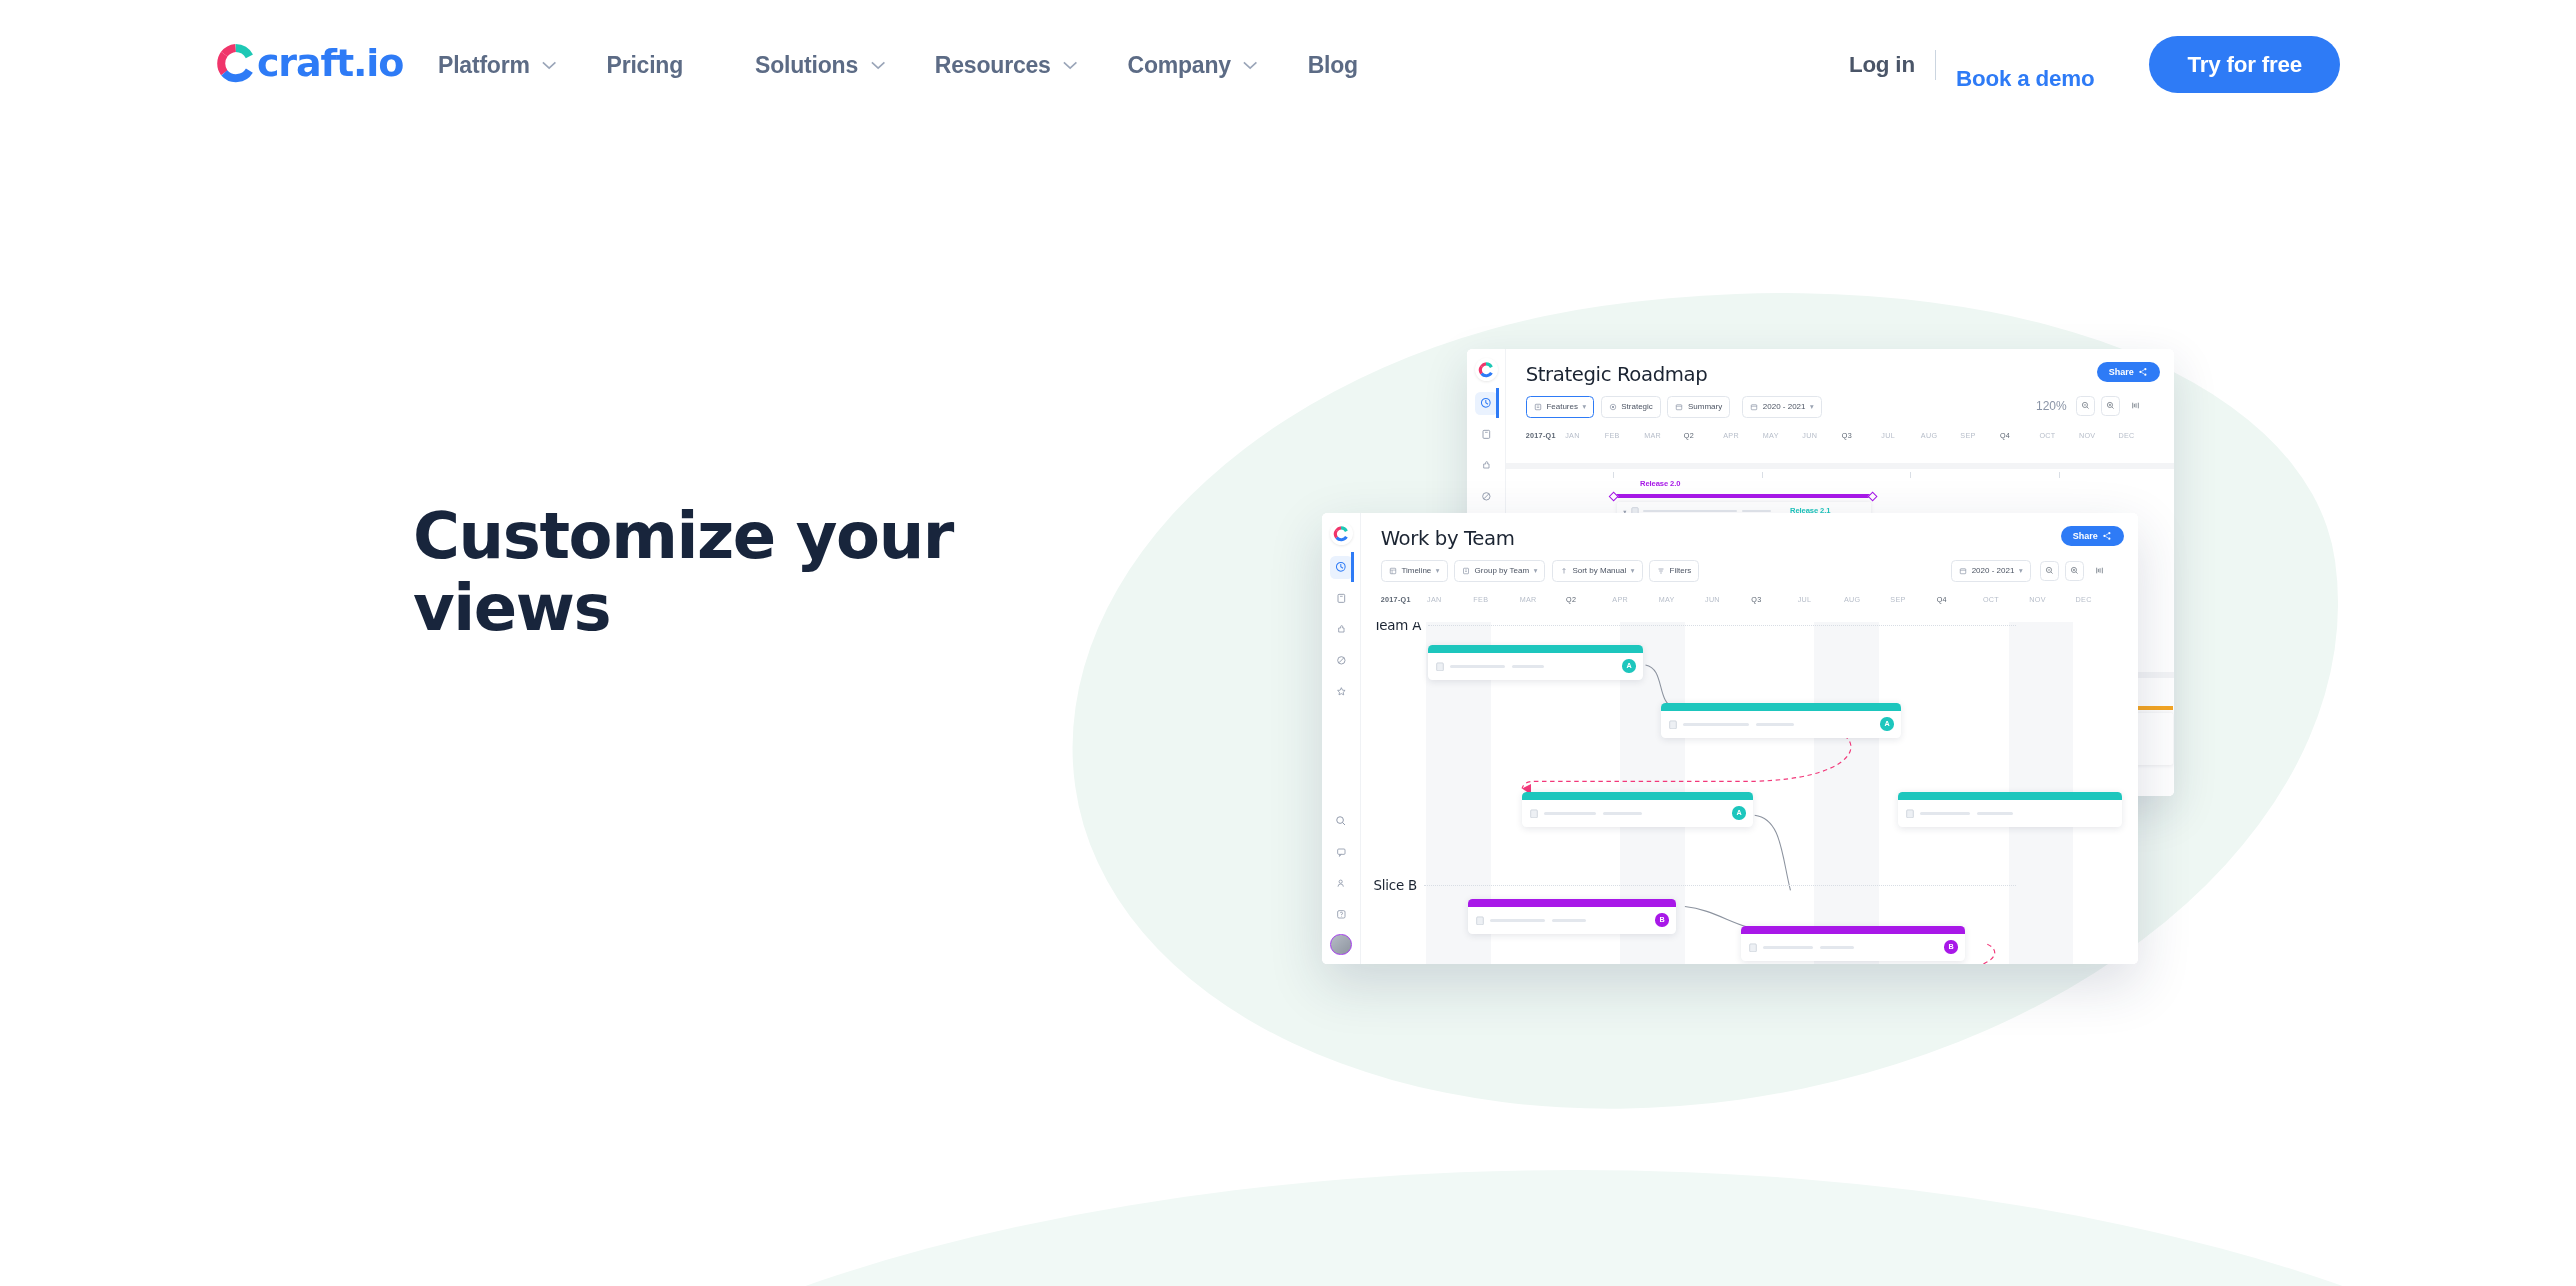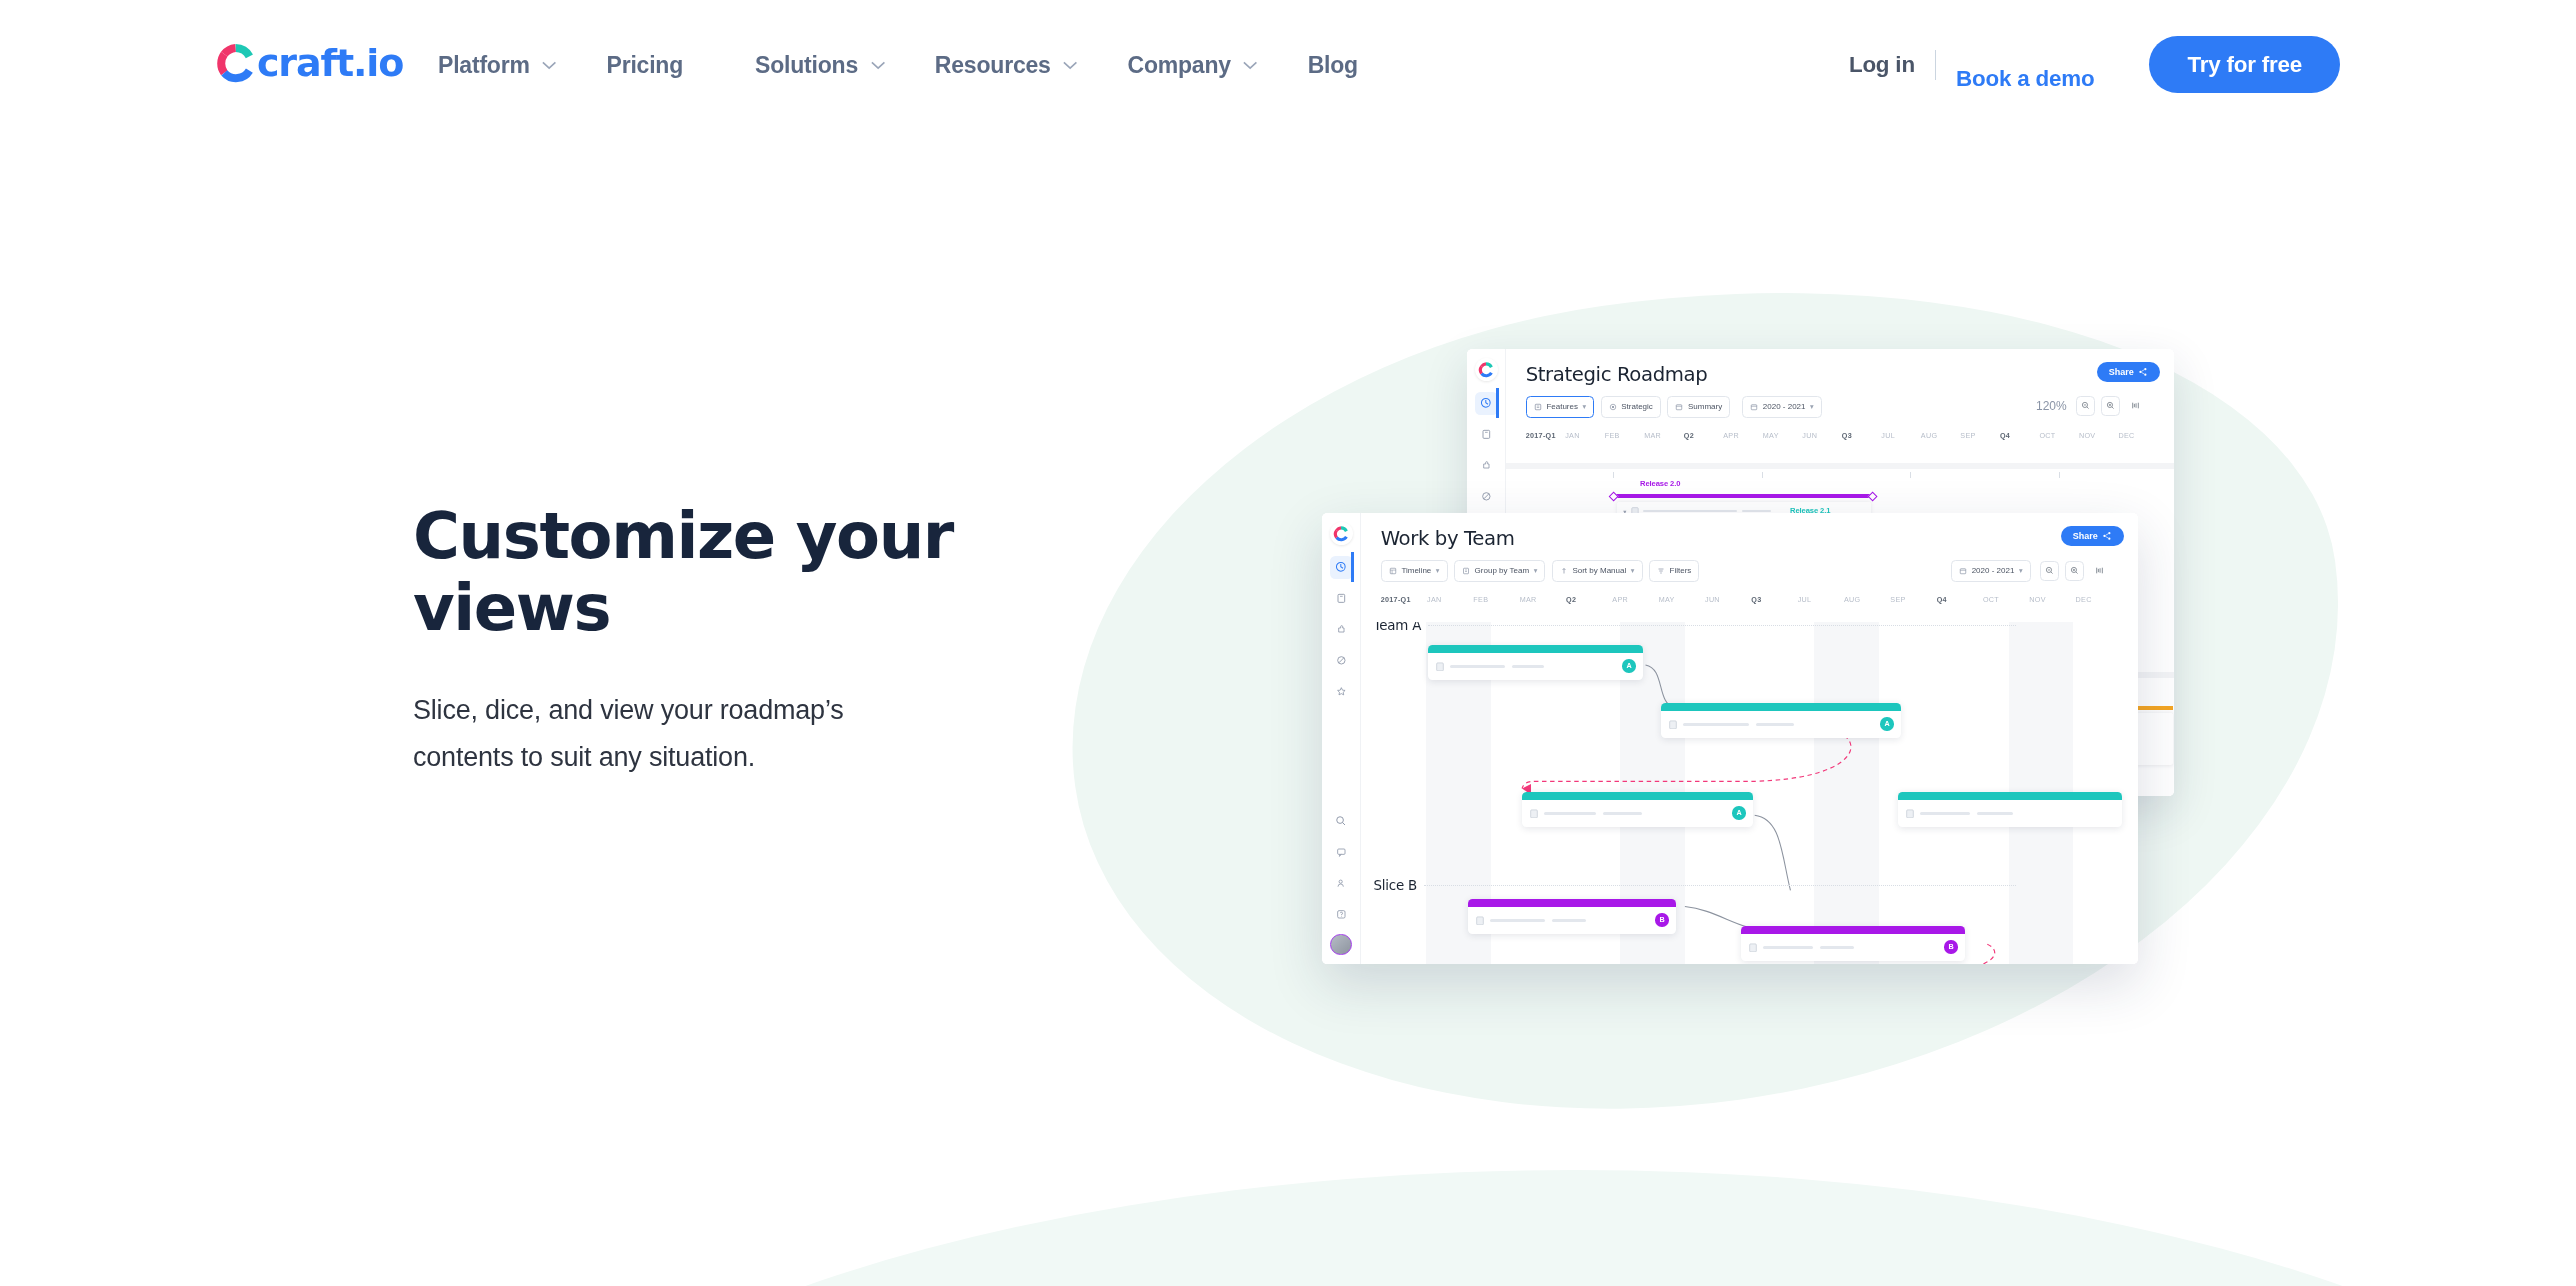--- a/index.html
+++ b/index.html
@@ -124,21 +124,21 @@
     width:19.7px; height:19.7px; border:0.9px solid #E2E6EC; border-radius:4.5px;
     display:flex; align-items:center; justify-content:center; background:#fff; cursor:pointer;
   }
   .sq-btn.plain { border-color:transparent; }
 
   .tl-axis {
     display:flex; align-items:center; margin-top:10.7px; height:14.3px;
     font-size:7.2px; color:#B6BDC9; letter-spacing:0.3px;
   }
   .tl-axis .tick { flex:1 1 0; text-align:left; }
-  .tl-axis .tick.q { color:#5C6572; font-weight:700; }
+  .tl-axis .tick.q { color:#5C6572; font-weight:400; }
   .tl-axis .tick.first { color:#5C6572; font-weight:700; }
 
   .grid-cols { position:absolute; left:0; top:0; width:100%; height:100%; display:flex; }
   .grid-col { flex:1 1 0; }
   .grid-col.shade { background:#F6F7F9; }
 
   .group-label {
     font-size:13.4px; color:#1B2432; font-weight:400; letter-spacing:-0.2px;
     font-family:"DejaVu Sans", sans-serif; position:relative; display:flex; align-items:center; gap:7.2px;
   }
@@ -243,24 +243,20 @@
       <span class="demo-link">Book a demo</span>
       <button class="cta-btn">Try for free</button>
     </div>
   </div>
 
   <div class="hero-copy">
     <h1 class="hero-title">
       <span>Customize your</span><br>
       <span>views</span>
     </h1>
-    <p class="hero-sub">
-      <span>Slice, dice, and view your roadmap’s</span><br>
-      <span>contents to suit any situation.</span>
-    </p>
   </div>
 
   <div class="mock" style="left:1467px; top:349px; width:707px; height:447px; box-shadow:0 16px 45px rgba(30,45,80,.14);">
     <div class="mock-inner">
 
       <div class="rail">
         <div class="rail-logo">
           <svg width="16" height="16" viewBox="0 0 46 46">
             <path d="M23 5.5 A17.5 17.5 0 0 1 38.6 15" fill="none" stroke="#1EC8B5" stroke-width="9"></path>
             <path d="M10.4 33.4 A17.5 17.5 0 0 1 10.4 12.6" fill="none" stroke="#F0356A" stroke-width="9"></path>

